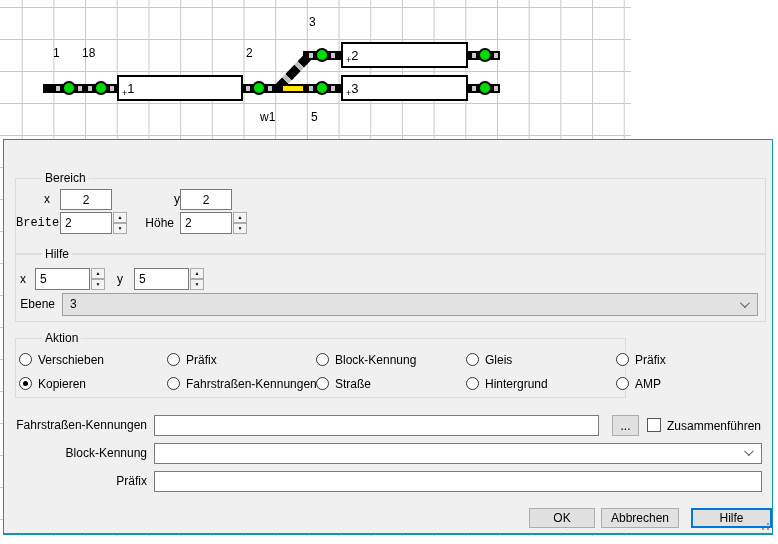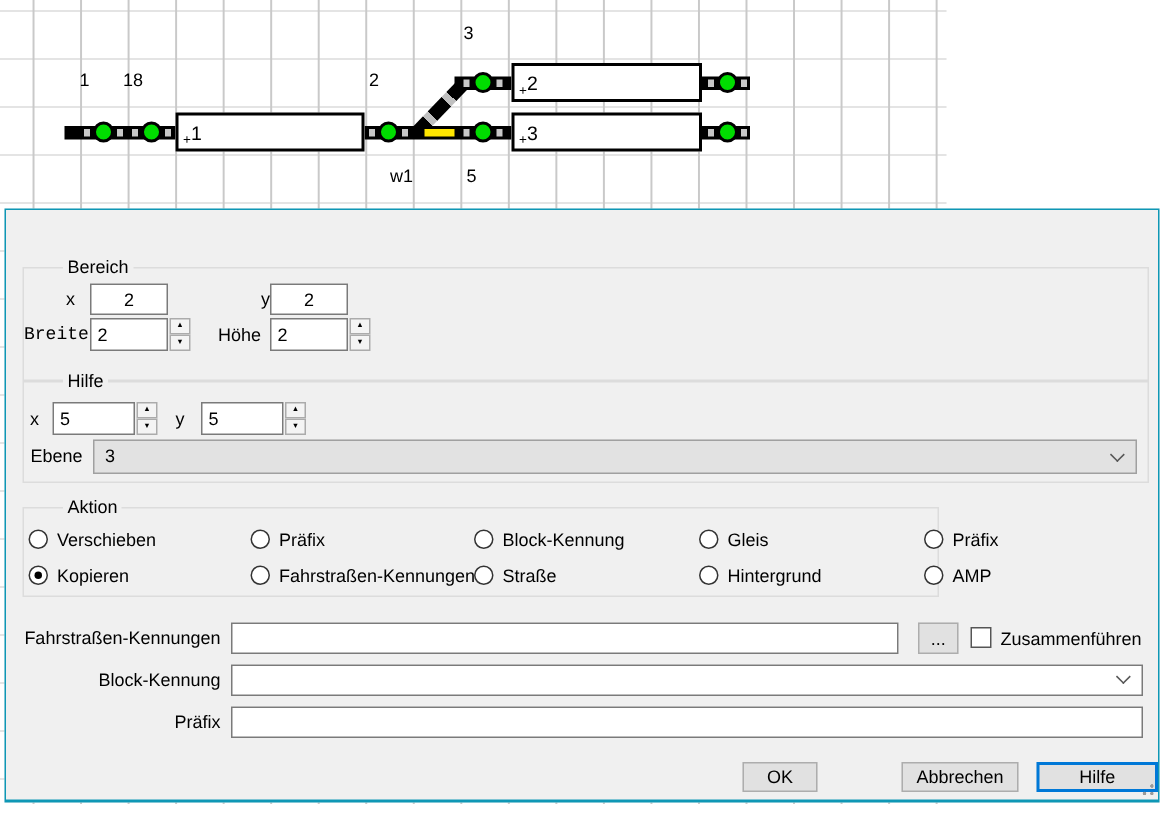--- a/index.html
+++ b/index.html
@@ -273,20 +273,20 @@
 
     <div class="lbl r" style="left:0;top:306px;width:143px;">Block-Kennung</div>
     <div class="combo white" style="left:150px;top:303px;width:608px;">
       <span class="val"></span>
       <span class="chev"></span>
     </div>
 
     <div class="lbl r" style="left:0;top:334px;width:143px;">Präfix</div>
     <input class="txt" style="left: 150px; top: 331px; width: 608px;" value="">
 
-    <button class="btn" style="left:491px;top:368px;width:50px;">OK</button>
+    <button class="btn" style="left:525px;top:368px;width:66px;">OK</button>
     <button class="btn" style="left:597px;top:368px;width:78px;">Abbrechen</button>
     <button class="btn focus" style="left:687px;top:368px;width:81px;">Hilfe</button>
 
     <div class="grip"></div>
   </div>
 
 </div>
 
 </body></html>

